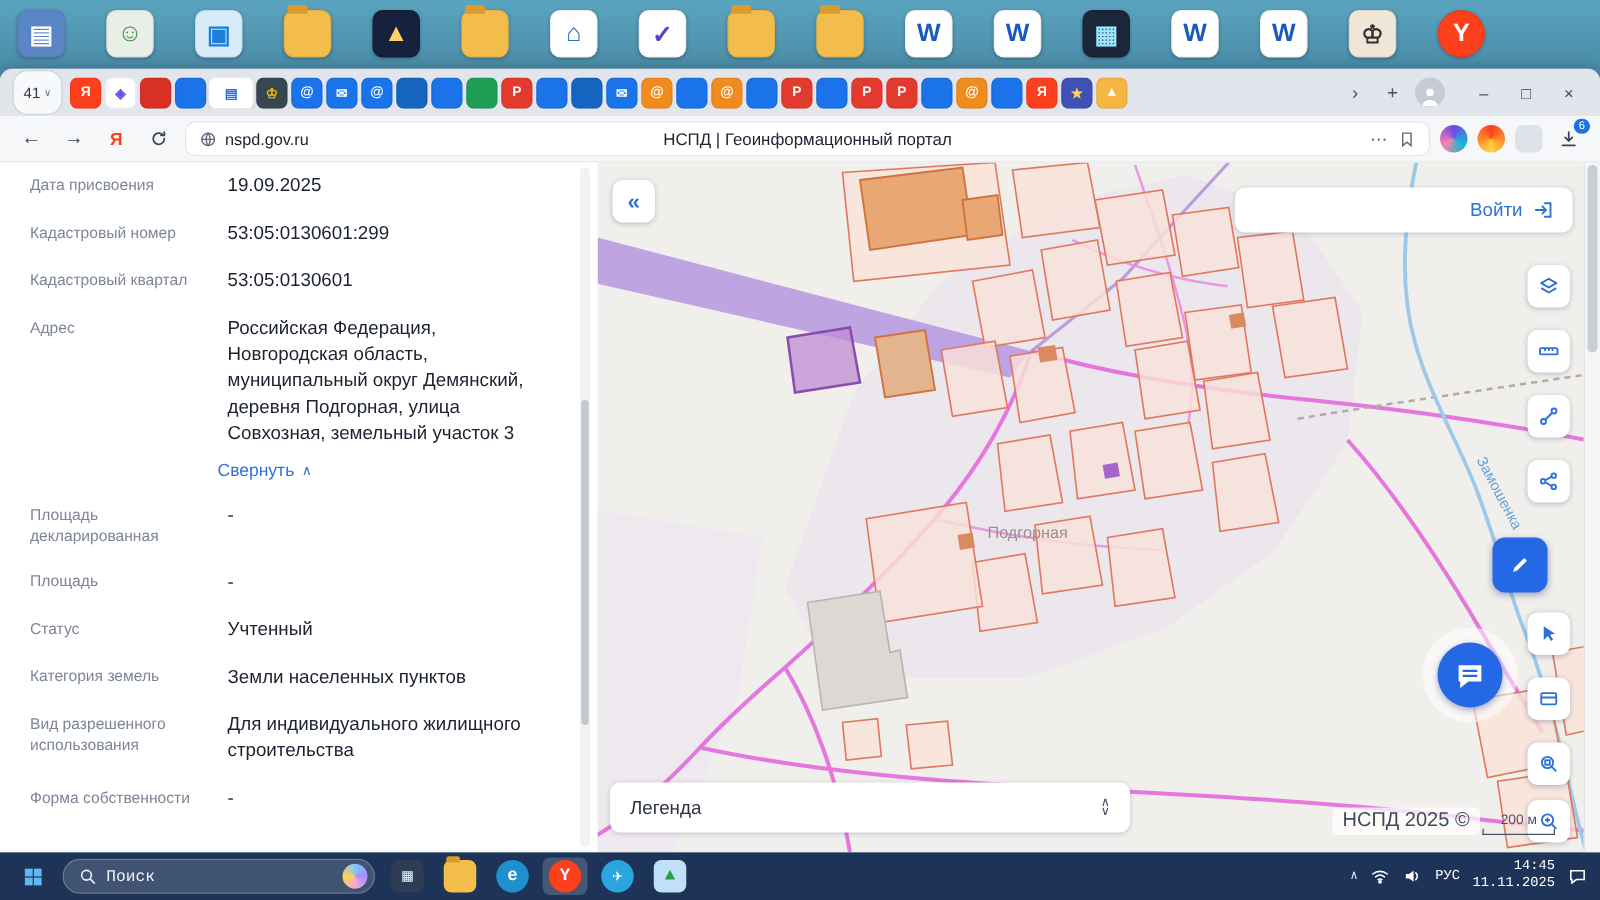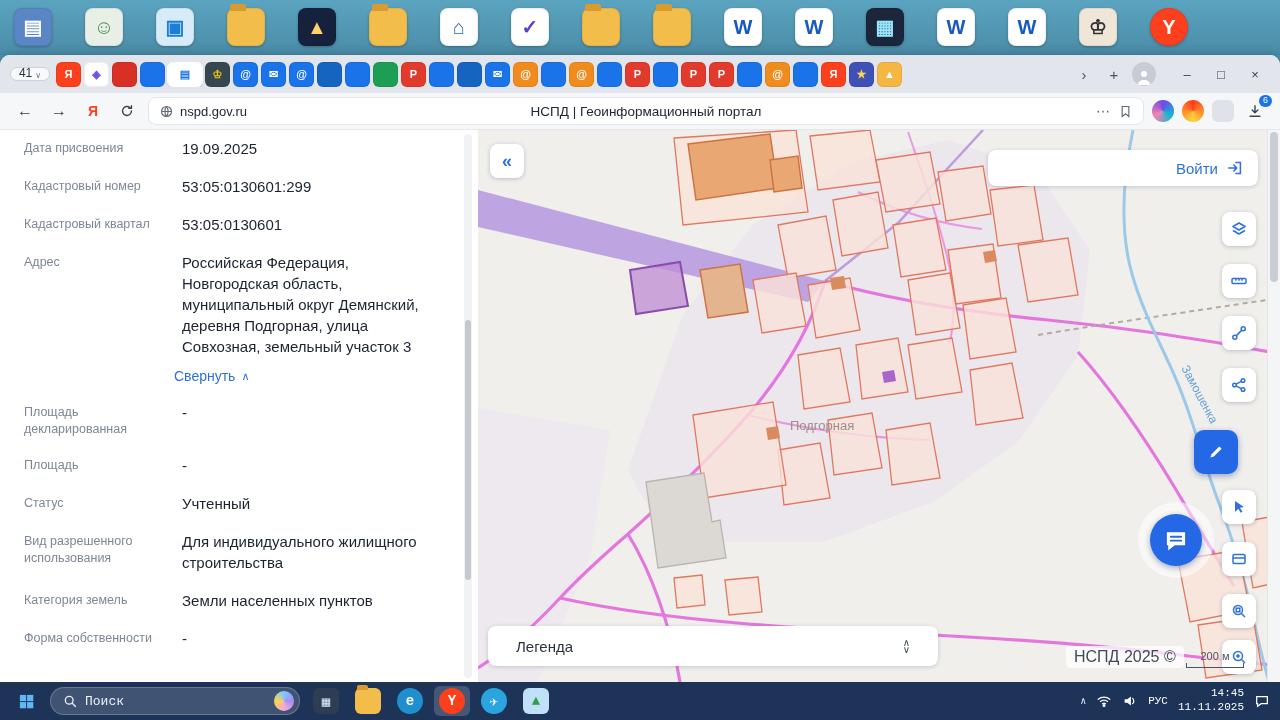--- a/index.html
+++ b/index.html
@@ -14,22 +14,22 @@
   .dicon[data-type="folder"]::before { content:""; position:absolute; top:-4px; left:3px; width:16px; height:7px;
     background:#d99b2e; border-radius:2px 2px 0 0; }
   .dicon[data-type="circle"] { border-radius:50%; }
 
   
   .window { position:absolute; top:55px; left:0; right:0; bottom:38px; background:#fff;
     border-radius:10px 10px 0 0; overflow:hidden; box-shadow:0 2px 12px rgba(0,0,0,.35); }
 
   .tabstrip { position:absolute; top:0; left:0; right:0; height:38px; background:#e2e6ec;
     display:flex; align-items:center; padding:0 10px; gap:6px; }
-  .tab-counter { width:40px; height:14px; background:#f8f9fa; border:1px solid #ccd2da; border-radius:12px;
-    display:flex; align-items:flex-end; justify-content:center; gap:3px; font-size:12px; color:#2b3240; }
+  .tab-counter { width:40px; height:36px; background:#f8f9fa; border:1px solid #ccd2da; border-radius:12px;
+    display:flex; align-items:center; justify-content:center; gap:3px; font-size:12px; color:#2b3240; }
   .tab-counter .chev { font-size:8px; color:#6b7585; }
   .favicons { display:flex; gap:3px; flex:1; overflow:hidden; align-items:center; }
   .fav { width:25px; height:25px; border-radius:6px; flex:none; display:flex; align-items:center; justify-content:center;
     font-size:11px; font-weight:bold; box-shadow:inset 0 0 0 1px rgba(0,0,0,.07); }
   .fav[data-active="true"] { width:34px; box-shadow:0 1px 3px rgba(0,0,0,.25); outline:1px solid #fff; }
   .tab-btn { width:24px; height:24px; display:flex; align-items:center; justify-content:center;
     color:#4a5260; font-size:15px; border-radius:6px; }
   .avatar { width:24px; height:24px; border-radius:50%; background:#c7ccd4; display:flex; align-items:flex-end; justify-content:center; overflow:hidden; }
   .win-controls { display:flex; gap:4px; margin-left:10px; }
   .win-controls span { width:30px; height:26px; display:flex; align-items:center; justify-content:center;
@@ -76,23 +76,23 @@
     box-shadow:0 1px 4px rgba(40,60,90,.22); display:flex; align-items:center; justify-content:flex-end;
     padding:0 14px; gap:8px; color:#2f71d9; font-size:15px; }
   .toolbar { position:absolute; right:24px; top:0; bottom:0; }
   .toolbar .mbtn { right:0; }
   .draw-active { position:absolute; right:18px; top:300px; width:44px; height:44px; background:#2468e5;
     border-radius:10px; box-shadow:0 2px 6px rgba(20,50,120,.4); display:flex; align-items:center; justify-content:center; }
   .fab { position:absolute; left:660px; top:372px; width:76px; height:76px; border-radius:50%;
     background:rgba(255,255,255,.55); display:flex; align-items:center; justify-content:center; }
   .fab-inner { width:52px; height:52px; border-radius:50%; background:#2468e5; display:flex; align-items:center; justify-content:center;
     box-shadow:0 2px 6px rgba(20,50,120,.4); }
-  .legend { position:absolute; left:10px; bottom:16px; width:450px; height:40px; background:#fff; border-radius:8px;
+  .legend { position:absolute; left:10px; bottom:16px; width:416px; height:40px; background:#fff; border-radius:8px;
     box-shadow:0 1px 4px rgba(40,60,90,.22); display:flex; align-items:center; justify-content:space-between;
-    padding:0 28px; font-size:15px; color:#2b3240; }
+    padding:0 16px; font-size:15px; color:#2b3240; }
   .legend-chev { display:flex; flex-direction:column; line-height:7px; font-size:10px; color:#3f4a5a; }
   .attribution { position:absolute; left:588px; bottom:14px; background:rgba(255,255,255,.75); border-radius:4px;
     padding:2px 8px; font-size:16px; color:#3f4a5a; }
   .scale { position:absolute; right:36px; bottom:14px; width:58px; text-align:center; font-size:11px; color:#49536b; }
   .scale-bar { height:5px; border:1.5px solid #49536b; border-top:none; margin-top:1px; }
 
   .page-scrollbar { position:absolute; top:0; right:0; bottom:0; width:13px; background:#f4f5f7; border-left:1px solid #e3e5e9; }
   .page-scrollbar .thumb { position:absolute; top:2px; left:2px; right:2px; height:150px; background:#c9cdd4; border-radius:5px; }
 
   
@@ -409,27 +409,27 @@
             <div class="plabel">Площадь</div>
             <div class="pvalue">-</div>
           </div>
 
           <div class="prow-item">
             <div class="plabel">Статус</div>
             <div class="pvalue">Учтенный</div>
           </div>
 
           <div class="prow-item">
+            <div class="plabel">Категория земель</div>
+            <div class="pvalue">Земли населенных пунктов</div>
+          </div>
+
+          <div class="prow-item">
             <div class="plabel">Вид разрешенного использования</div>
             <div class="pvalue">Для индивидуального жилищного строительства</div>
-          </div>
-
-          <div class="prow-item">
-            <div class="plabel">Категория земель</div>
-            <div class="pvalue">Земли населенных пунктов</div>
           </div>
 
           <div class="prow-item">
             <div class="plabel">Форма собственности</div>
             <div class="pvalue">-</div>
           </div>
         </div>
       <div class="panel-scroll">
           <div class="thumb"></div>
         </div>

